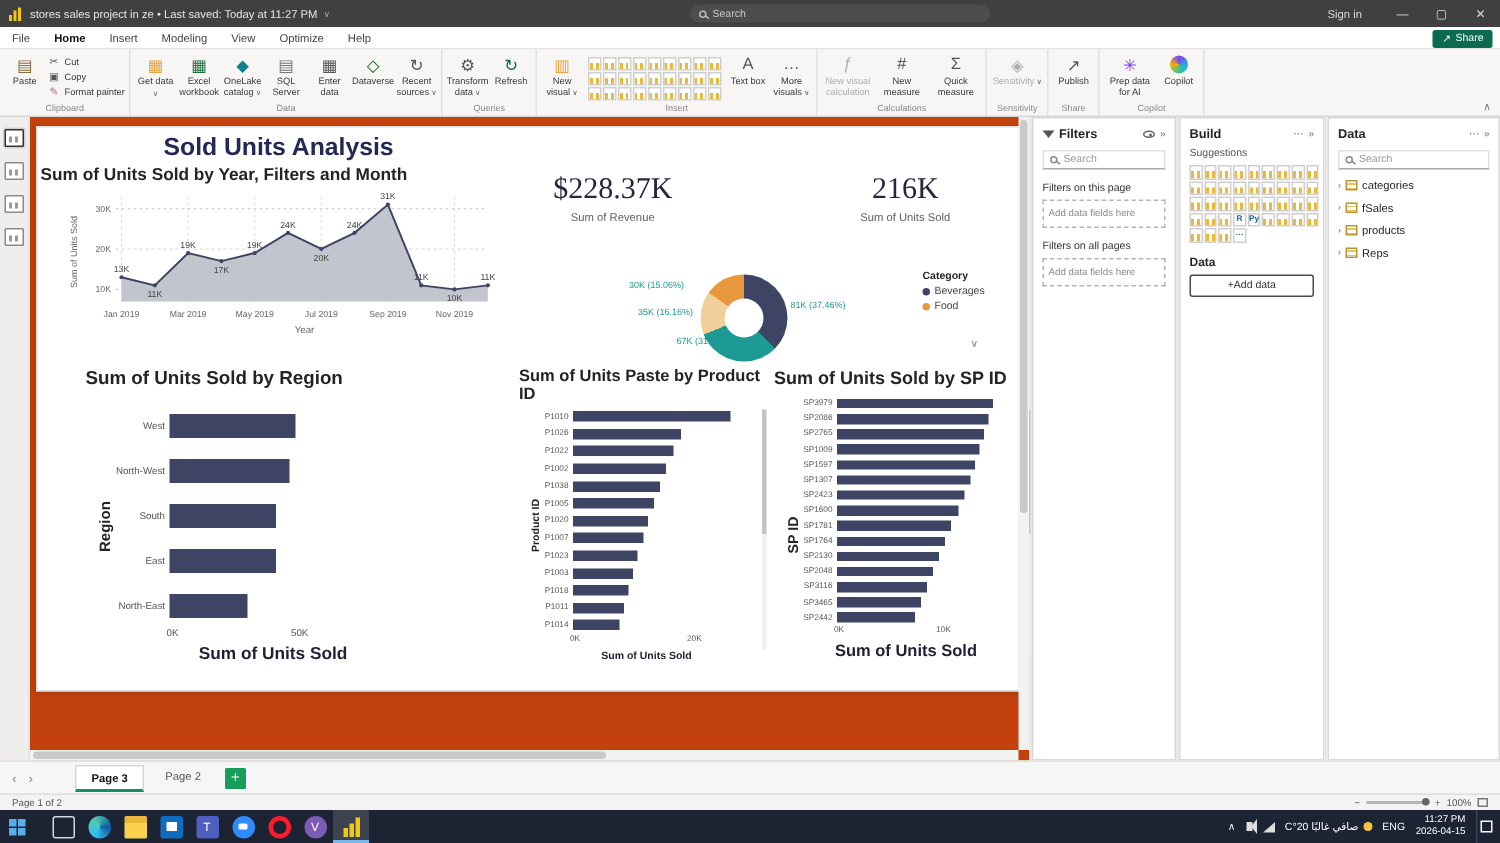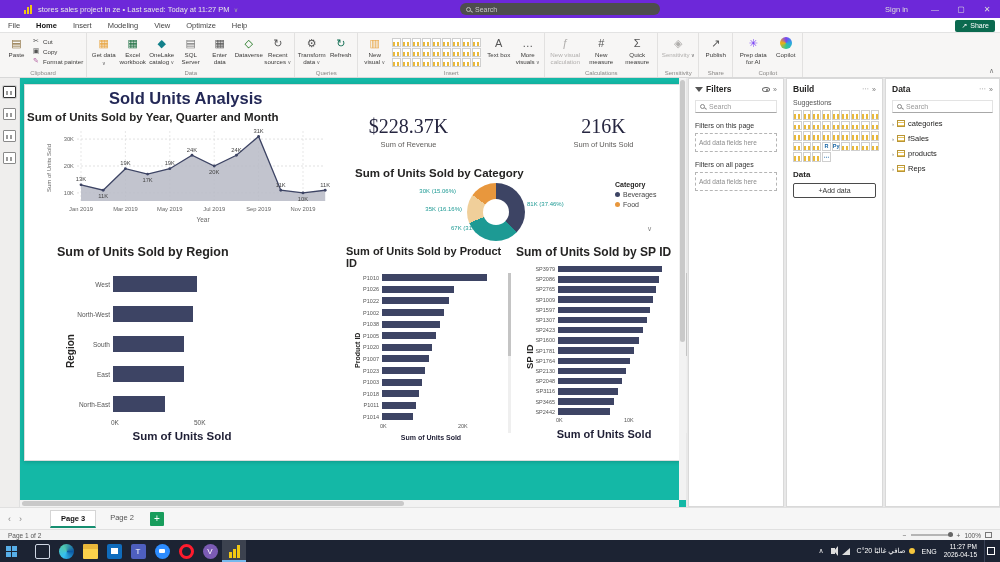--- a/index.html
+++ b/index.html
@@ -1,20 +1,20 @@
 <!DOCTYPE html>
 <html><head>
 <meta charset="utf-8">
 <style>
   * { box-sizing: border-box; margin: 0; padding: 0; }
   html,body { width:1000px; height:562px; overflow:hidden; }
   body { font-family:"Liberation Sans", sans-serif; position:relative; background:#e8e8e8; font-size:8px; color:#333; }
 
   
-  #titlebar { position:absolute; left:0; top:0; width:1000px; height:18px; background:#6d28d9; color:#ddd; display:flex; align-items:center;padding-left:18px; }
+  #titlebar { position:absolute; left:0; top:0; width:1000px; height:18px; background:#404040; color:#ddd; display:flex; align-items:center; }
   .app-ic { width:9px; height:9px; margin:0 5px 0 6px; display:inline-flex; align-items:flex-end; gap:1px; }
   .app-ic i { display:block; width:2px; background:#f2c811; }
   #titlebar .tb-title { font-size:7.5px; color:#e6e6e6; white-space:nowrap; }
   #titlebar .tb-caret { font-size:6px; color:#aaa; margin-left:4px; }
   .tb-search { position:absolute; left:460px; top:3px; width:200px; height:12px; background:#4d4d4d; border-radius:6px; display:flex; align-items:center; padding-left:6px; color:#c9c9c9; font-size:7px; }
   .ic-mag { width:5px; height:5px; border:1px solid #bbb; border-radius:50%; position:relative; display:inline-block; margin-right:4px; }
   .ic-mag::after { content:""; position:absolute; width:3px; height:1px; background:#bbb; right:-3px; bottom:-1px; transform:rotate(40deg); }
   .tb-right { position:absolute; right:0; top:0; height:18px; display:flex; align-items:center; }
   .tb-signin { font-size:7.5px; color:#ddd; margin-right:14px; }
   .winbtn { width:26px; height:18px; display:flex; align-items:center; justify-content:center; color:#ddd; font-size:8px; }
@@ -44,21 +44,21 @@
   .copilot-dot { width:12px; height:12px; border-radius:50%; background:conic-gradient(#7a42f5,#29a8e0,#35c78f,#f2b20d,#7a42f5); }
   #ribbon-collapse { position:absolute; right:6px; bottom:2px; font-size:7px; color:#777; }
 
   
   #viewbar { position:absolute; left:0; top:78px; width:20px; height:429px; background:#efeeed; border-right:1px solid #e0e0e0; display:flex; flex-direction:column; align-items:center; padding-top:8px; gap:10px; }
   .view-ic { width:13px; height:12px; border:1px solid #8a8a8a; border-radius:1px; position:relative; background:#fff; }
   .view-ic.active { border-color:#333; box-shadow:0 0 0 1px #d0d0d0; }
   .view-ic::after { content:""; position:absolute; left:2px; right:2px; bottom:2px; top:4px; background:repeating-linear-gradient(90deg,#9a9a9a 0 2px,transparent 2px 4px); }
 
   
-  #canvas { position:absolute; left:20px; top:78px; width:666px; height:429px; background:#14b8a6; }
+  #canvas { position:absolute; left:20px; top:78px; width:666px; height:429px; background:#c2410c; }
   #page { position:absolute; left:4px; top:6px; width:656px; height:377px; background:#fff; border:1px solid #dcdcdc; box-shadow:0 1px 4px rgba(0,0,0,.18); }
   #canvas .hscroll { position:absolute; left:0; bottom:0; height:7px; width:659px; background:#f2f2f2; }
   #canvas .hscroll i { position:absolute; left:2px; top:1px; height:5px; width:58%; background:#c9c9c9; border-radius:3px; }
   #canvas .vscroll { position:absolute; right:0; top:0; width:7px; height:422px; background:#f2f2f2; }
   #canvas .vscroll i { position:absolute; top:2px; left:1px; width:5px; height:62%; background:#c9c9c9; border-radius:3px; }
 
   #report-title { position:absolute; left:84px; top:4px; font-size:16.5px; font-weight:bold; color:#232856; }
 
   .visual { position:absolute; }
   #v-line   { left:2px;  top:26px;  width:314px; height:134px; }
@@ -390,21 +390,21 @@
 <div id="viewbar">
     <div class="view-ic active" title="report-view"></div>
     <div class="view-ic" title="table-view"></div>
     <div class="view-ic" title="model-view"></div>
     <div class="view-ic" title="dax-query-view"></div>
   </div>
 
 <div id="canvas">
   <div id="page">
     <div id="report-title">Sold Units Analysis</div>
-    <div id="v-line" class="visual"><div class="vtitle">Sum of Units Sold by Year, Quarter and Month</div><svg width="290" height="102" style="margin-left:16px">
+    <div id="v-line" class="visual"><div class="vtitle">Sum of Units Sold by Year, Filters and Month</div><svg width="290" height="102" style="margin-left:16px">
           <line x1="34" y1="69.92307692307692" x2="282" y2="69.92307692307692" stroke="#d4d4d4" stroke-width="0.7" stroke-dasharray="2,2"></line>
           <text x="31" y="71.92307692307692" font-size="5.8" fill="#666" text-anchor="end">10K</text>
           <line x1="34" y1="43" x2="282" y2="43" stroke="#d4d4d4" stroke-width="0.7" stroke-dasharray="2,2"></line>
           <text x="31" y="45" font-size="5.8" fill="#666" text-anchor="end">20K</text>
           <line x1="34" y1="16.076923076923073" x2="282" y2="16.076923076923073" stroke="#d4d4d4" stroke-width="0.7" stroke-dasharray="2,2"></line>
           <text x="31" y="18.076923076923073" font-size="5.8" fill="#666" text-anchor="end">30K</text>
           <line x1="38" y1="8" x2="38" y2="78" stroke="#dcdcdc" stroke-width="0.7" stroke-dasharray="2,2"></line>
           <line x1="82.4" y1="8" x2="82.4" y2="78" stroke="#dcdcdc" stroke-width="0.7" stroke-dasharray="2,2"></line>
           <line x1="126.8" y1="8" x2="126.8" y2="78" stroke="#dcdcdc" stroke-width="0.7" stroke-dasharray="2,2"></line>
           <line x1="171.2" y1="8" x2="171.2" y2="78" stroke="#dcdcdc" stroke-width="0.7" stroke-dasharray="2,2"></line>
@@ -447,21 +447,20 @@
         </svg></div>
     <div id="v-card1" class="visual">
         <div class="card-value">$228.37K</div>
         <div class="card-label">Sum of Revenue</div>
       </div>
     <div id="v-card2" class="visual">
         <div class="card-value">216K</div>
         <div class="card-label">Sum of Units Sold</div>
       </div>
     <div id="v-donut" class="visual">
-        <div class="vtitle">Sum of Units Sold by Category</div>
         <div class="donut" style="background:conic-gradient(#3d4464 0deg 134.856deg,#1d9a94 134.856deg 247.608deg,#f0cf9a 247.608deg 305.784deg,#e8973d 305.784deg 360deg)">
           <div class="donut-hole"></div>
         </div>
         <div class="dlabel dl0">81K (37.46%)</div>
         <div class="dlabel dl1">67K (31.32%)</div>
         <div class="dlabel dl2">35K (16.16%)</div>
         <div class="dlabel dl3">30K (15.06%)</div>
         <div class="dlegend">
           <div class="ltitle">Category</div>
           <div class="litem">
@@ -500,21 +499,21 @@
           </div>
         </div>
         <div class="bticks" style="font-size:6.5px">
           <span style="left:54px">0K</span>
           <span style="left:137px">50K</span>
         </div>
         <div class="xtitle" style="font-size:11.5px;width:170px;margin-left:40px;margin-top:3px">Sum of Units Sold</div>
         <span class="ytitle" style="font-size:10px;left:8px;top:122.5px">Region</span>
       </div>
     <div id="v-product" class="visual">
-        <div class="vtitle" style="font-size:11px">Sum of Units Sold by Product ID</div>
+        <div class="vtitle" style="font-size:11px">Sum of Units Paste by Product ID</div>
         <div style="margin-top:3px; position:relative;">
           <div class="brow" style="height:11.6px">
             <span class="blab" style="width:36px;font-size:5.5px">P1010</span>
             <div class="bbar" style="height:7px;width:104.96000000000001px;background:#3d4464"></div>
           </div>
           <div class="brow" style="height:11.6px">
             <span class="blab" style="width:36px;font-size:5.5px">P1026</span>
             <div class="bbar" style="height:7px;width:71.75px;background:#3d4464"></div>
           </div>
           <div class="brow" style="height:11.6px">

